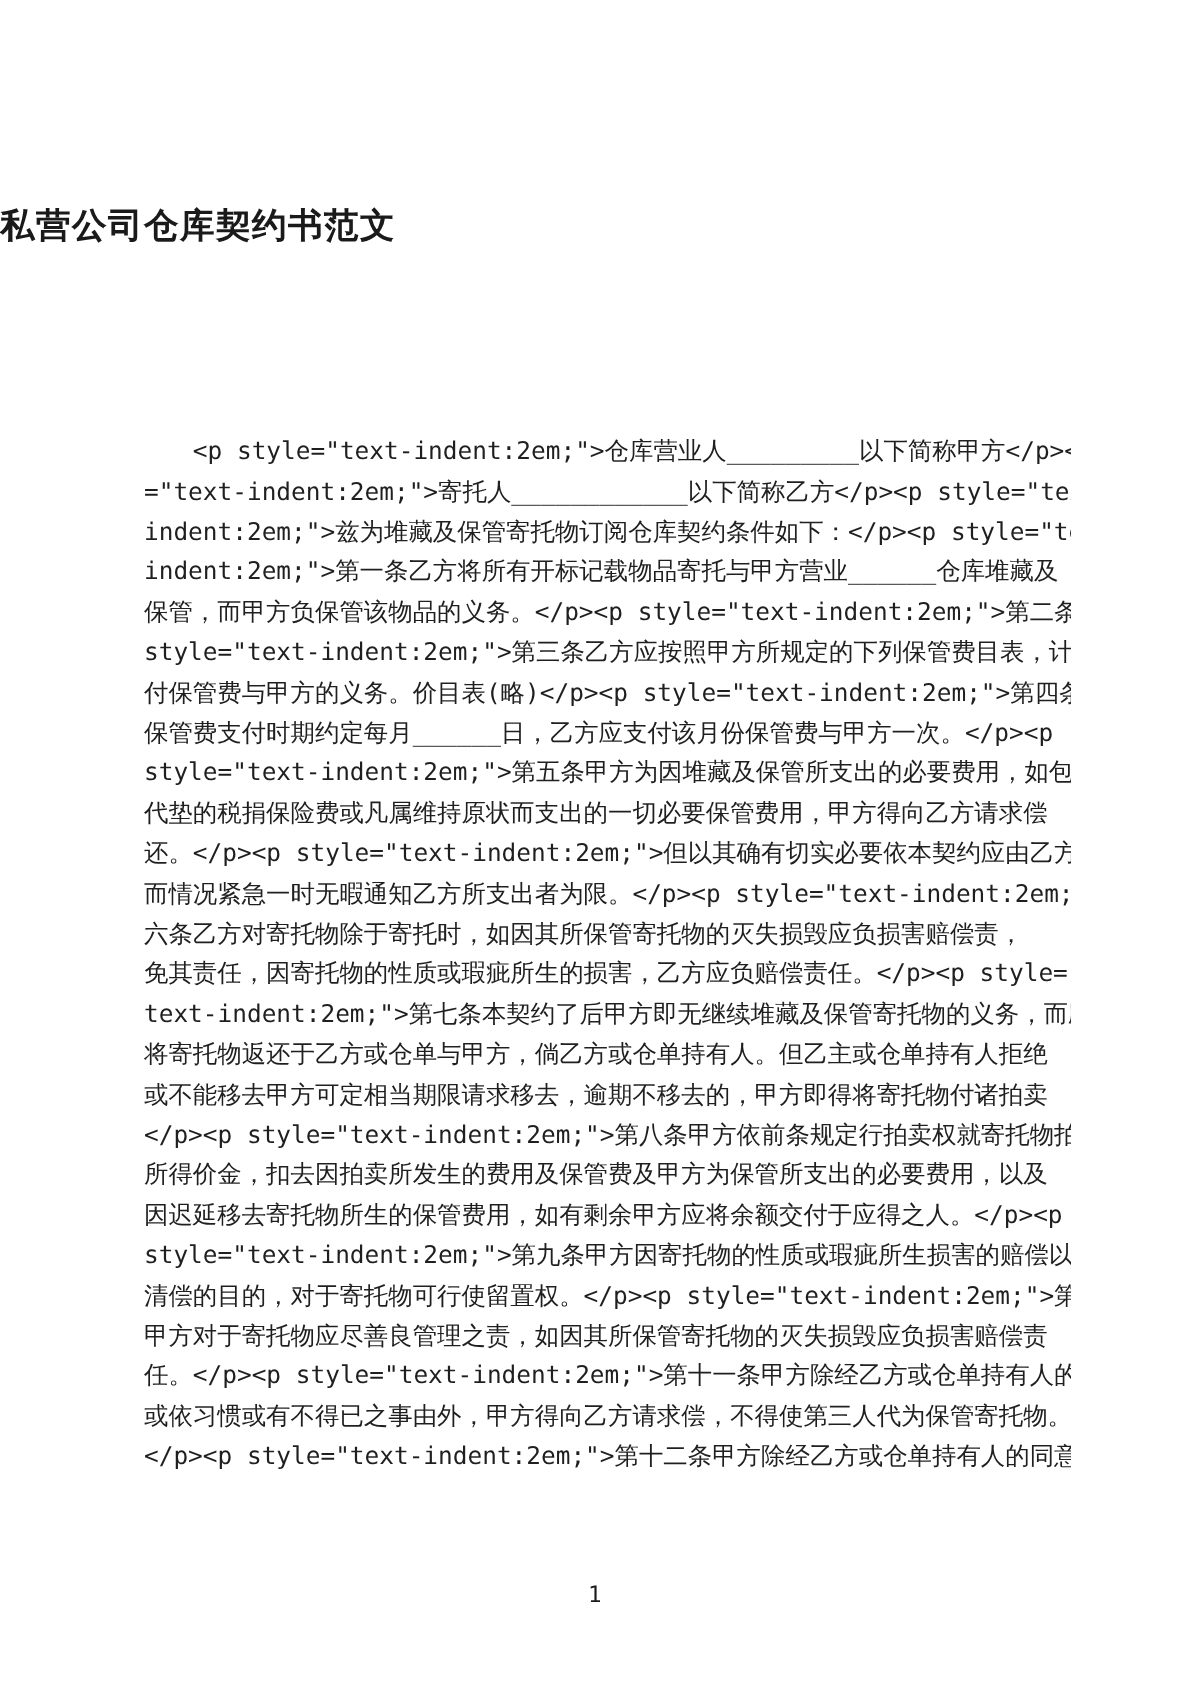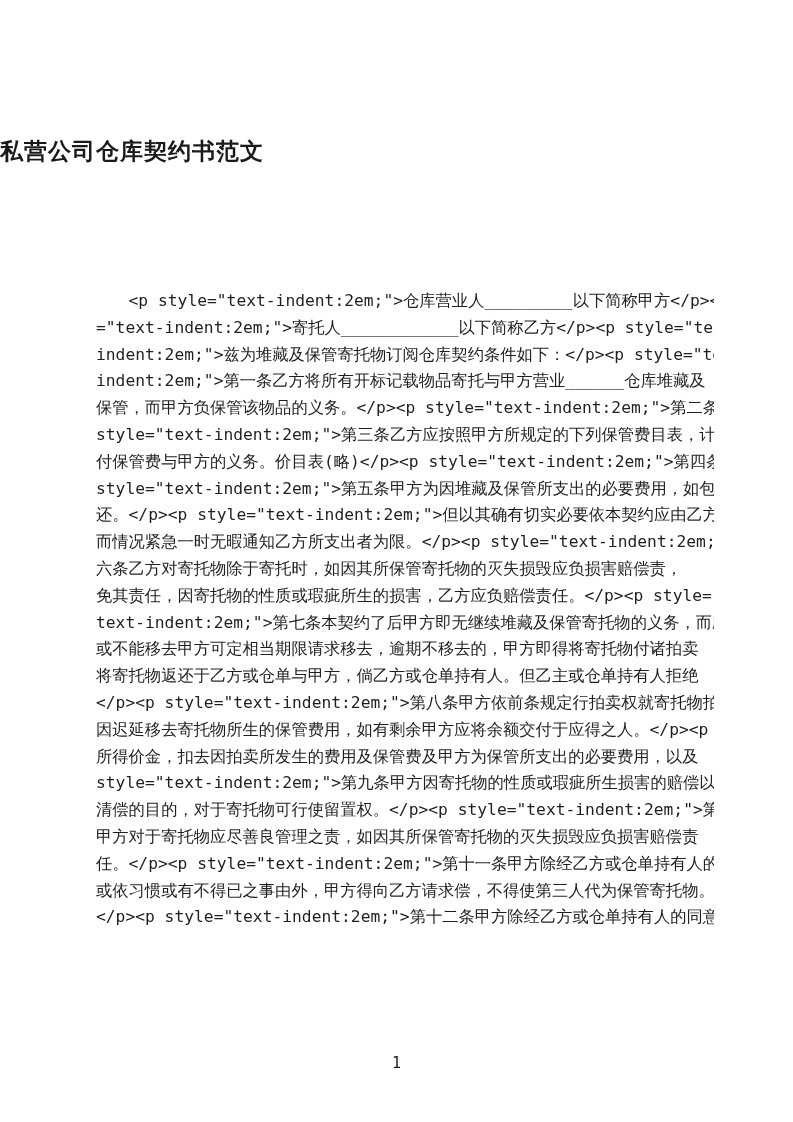--- a/index.html
+++ b/index.html
@@ -61,31 +61,33 @@
   <div class="doc-title">私营公司仓库契约书范文</div>
 
   <div class="doc-body">
       <div class="body-line">　　&lt;p style="text-indent:2em;"&gt;仓库营业人_________以下简称甲方&lt;/p&gt;&lt;p style</div>
       <div class="body-line">="text-indent:2em;"&gt;寄托人____________以下简称乙方&lt;/p&gt;&lt;p style="text-</div>
       <div class="body-line">indent:2em;"&gt;兹为堆藏及保管寄托物订阅仓库契约条件如下：&lt;/p&gt;&lt;p style="text-</div>
       <div class="body-line">indent:2em;"&gt;第一条乙方将所有开标记载物品寄托与甲方营业______仓库堆藏及</div>
       <div class="body-line">保管，而甲方负保管该物品的义务。&lt;/p&gt;&lt;p style="text-indent:2em;"&gt;第二条甲方</div>
       <div class="body-line">style="text-indent:2em;"&gt;第三条乙方应按照甲方所规定的下列保管费目表，计算支</div>
       <div class="body-line">付保管费与甲方的义务。价目表(略)&lt;/p&gt;&lt;p style="text-indent:2em;"&gt;第四条前条</div>
+      <div class="body-line">保管费支付时期约定每月______日，乙方应支付该月份保管费与甲方一次。&lt;/p&gt;&lt;p</div>
       <div class="body-line">style="text-indent:2em;"&gt;第五条甲方为因堆藏及保管所支出的必要费用，如包装费</div>
+      <div class="body-line">代垫的税捐保险费或凡属维持原状而支出的一切必要保管费用，甲方得向乙方请求偿</div>
       <div class="body-line">还。&lt;/p&gt;&lt;p style="text-indent:2em;"&gt;但以其确有切实必要依本契约应由乙方负担</div>
       <div class="body-line">而情况紧急一时无暇通知乙方所支出者为限。&lt;/p&gt;&lt;p style="text-indent:2em;"&gt;第</div>
       <div class="body-line">六条乙方对寄托物除于寄托时，如因其所保管寄托物的灭失损毁应负损害赔偿责，</div>
       <div class="body-line">免其责任，因寄托物的性质或瑕疵所生的损害，乙方应负赔偿责任。&lt;/p&gt;&lt;p style="</div>
       <div class="body-line">text-indent:2em;"&gt;第七条本契约了后甲方即无继续堆藏及保管寄托物的义务，而应</div>
+      <div class="body-line">将寄托物返还于乙方或仓单与甲方，倘乙方或仓单持有人。但乙主或仓单持有人拒绝</div>
       <div class="body-line">或不能移去甲方可定相当期限请求移去，逾期不移去的，甲方即得将寄托物付诸拍卖</div>
-      <div class="body-line">将寄托物返还于乙方或仓单与甲方，倘乙方或仓单持有人。但乙主或仓单持有人拒绝</div>
       <div class="body-line">&lt;/p&gt;&lt;p style="text-indent:2em;"&gt;第八条甲方依前条规定行拍卖权就寄托物拍卖其</div>
+      <div class="body-line">所得价金，扣去因拍卖所发生的费用及保管费及甲方为保管所支出的必要费用，以及</div>
       <div class="body-line">因迟延移去寄托物所生的保管费用，如有剩余甲方应将余额交付于应得之人。&lt;/p&gt;&lt;p</div>
-      <div class="body-line">所得价金，扣去因拍卖所发生的费用及保管费及甲方为保管所支出的必要费用，以及</div>
       <div class="body-line">style="text-indent:2em;"&gt;第九条甲方因寄托物的性质或瑕疵所生损害的赔偿以达</div>
       <div class="body-line">清偿的目的，对于寄托物可行使留置权。&lt;/p&gt;&lt;p style="text-indent:2em;"&gt;第十条</div>
       <div class="body-line">甲方对于寄托物应尽善良管理之责，如因其所保管寄托物的灭失损毁应负损害赔偿责</div>
       <div class="body-line">任。&lt;/p&gt;&lt;p style="text-indent:2em;"&gt;第十一条甲方除经乙方或仓单持有人的同意</div>
       <div class="body-line">或依习惯或有不得已之事由外，甲方得向乙方请求偿，不得使第三人代为保管寄托物。</div>
       <div class="body-line">&lt;/p&gt;&lt;p style="text-indent:2em;"&gt;第十二条甲方除经乙方或仓单持有人的同意料非</div>
     </div>
 
   <div class="page-number">1</div>
 </div>

